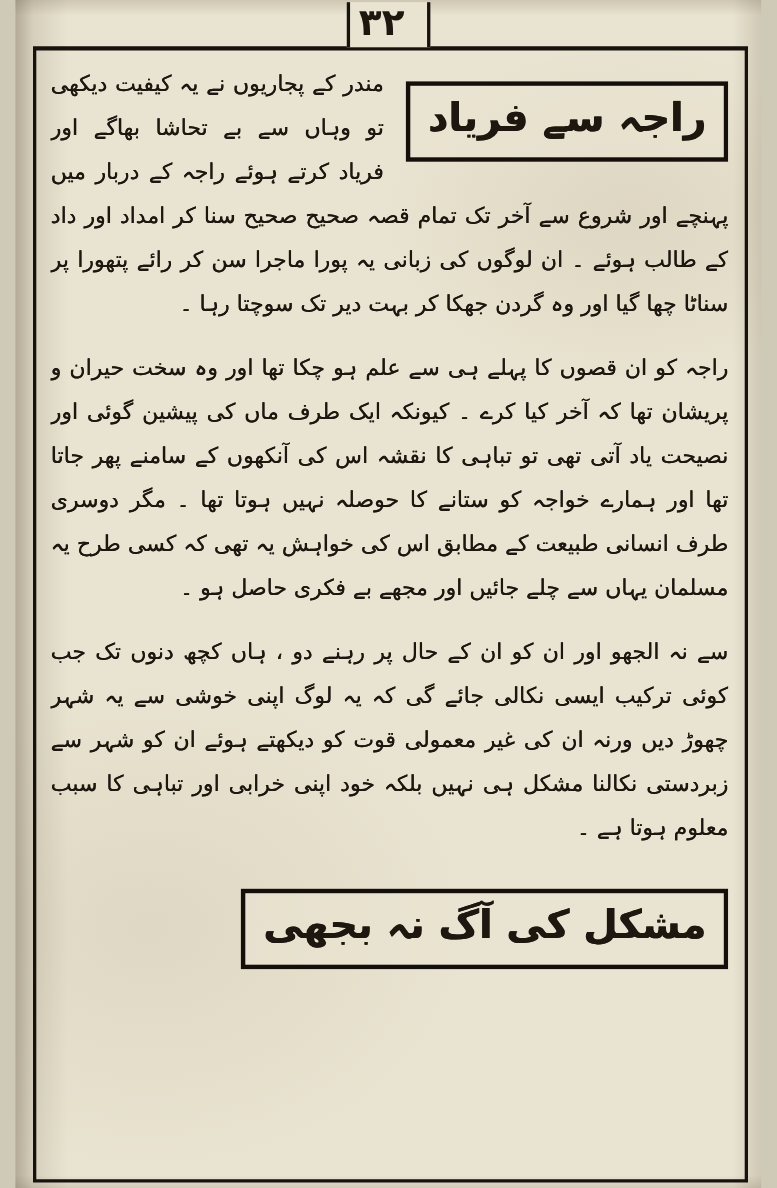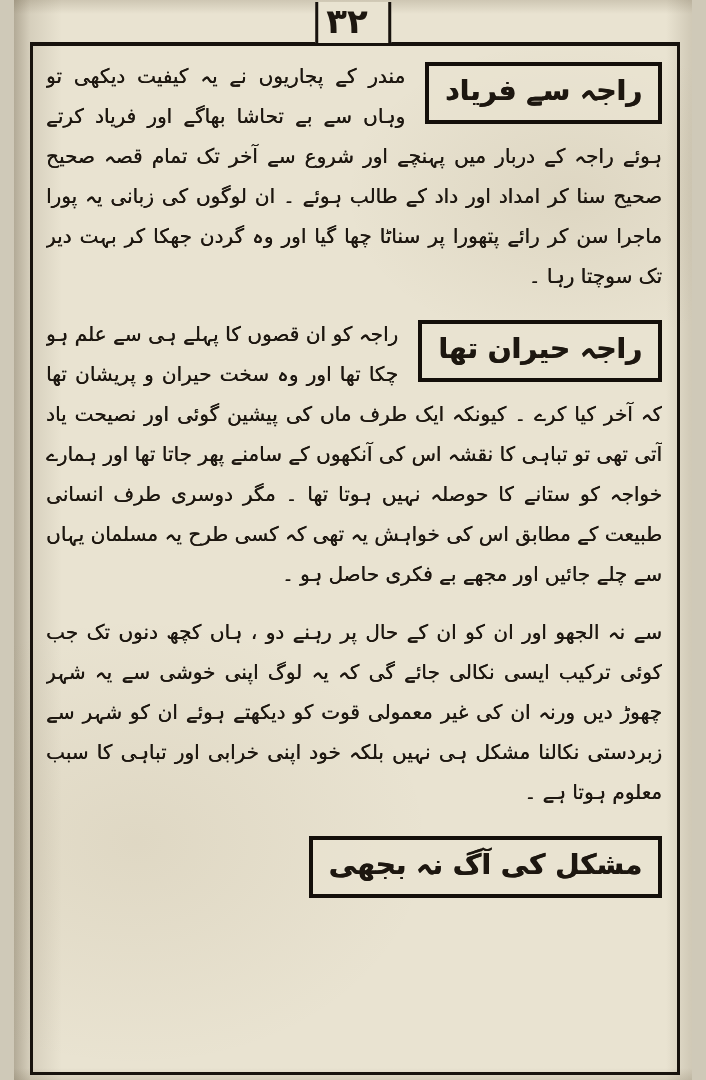--- a/index.html
+++ b/index.html
@@ -75,22 +75,22 @@
     font-weight: normal;
     text-shadow: 0.3px 0 currentColor;
   }
 
   .lead:empty { display: none; }
 
   .hbox {
     float: right;
     border: 4px solid #140f0a;
     padding: 6px 16px 10px;
-    margin: 6px 0 10px 20px;
-    font-size: 28px;
+    margin: 18px 0 10px 20px;
+    font-size: 36px;
     font-weight: bold;
     line-height: 1.35;
     text-shadow: 0.6px 0 currentColor;
     background: rgba(233, 227, 209, 0.65);
     white-space: nowrap;
   }
 
   .sec:after { content: ""; display: block; clear: both; }
 </style>
 </head>
@@ -110,21 +110,20 @@
       <p class="para">
         
         <span class="hbox"><span>راجہ سے فریاد</span></span>
         <span class="ptext">مندر کے پجاریوں نے یہ کیفیت دیکھی تو وہاں سے بے تحاشا بھاگے اور فریاد کرتے ہوئے راجہ کے دربار میں پہنچے اور شروع سے آخر تک تمام قصہ صحیح صحیح سنا کر امداد اور داد کے طالب ہوئے ۔ ان لوگوں کی زبانی یہ پورا ماجرا سن کر رائے پتھورا پر سناٹا چھا گیا اور وہ گردن جھکا کر بہت دیر تک سوچتا رہا ۔</span>
       </p>
     </div>
 
     <div class="sec">
       <p class="para">
         
-        <span class="hbox"><span>راجہ حیران تھا</span></span>
         <span class="ptext">راجہ کو ان قصوں کا پہلے ہی سے علم ہو چکا تھا اور وہ سخت حیران و پریشان تھا کہ آخر کیا کرے ۔ کیونکہ ایک طرف ماں کی پیشین گوئی اور نصیحت یاد آتی تھی تو تباہی کا نقشہ اس کی آنکھوں کے سامنے پھر جاتا تھا اور ہمارے خواجہ کو ستانے کا حوصلہ نہیں ہوتا تھا ۔ مگر دوسری طرف انسانی طبیعت کے مطابق اس کی خواہش یہ تھی کہ کسی طرح یہ مسلمان یہاں سے چلے جائیں اور مجھے بے فکری حاصل ہو ۔</span>
       </p>
     </div>
 
     <div class="sec">
       <p class="para">
         <span class="ptext">سے نہ الجھو اور ان کو ان کے حال پر رہنے دو ، ہاں کچھ دنوں تک جب کوئی ترکیب ایسی نکالی جائے گی کہ یہ لوگ اپنی خوشی سے یہ شہر چھوڑ دیں ورنہ ان کی غیر معمولی قوت کو دیکھتے ہوئے ان کو شہر سے زبردستی نکالنا مشکل ہی نہیں بلکہ خود اپنی خرابی اور تباہی کا سبب معلوم ہوتا ہے ۔</span>
       </p>
     </div>
 

